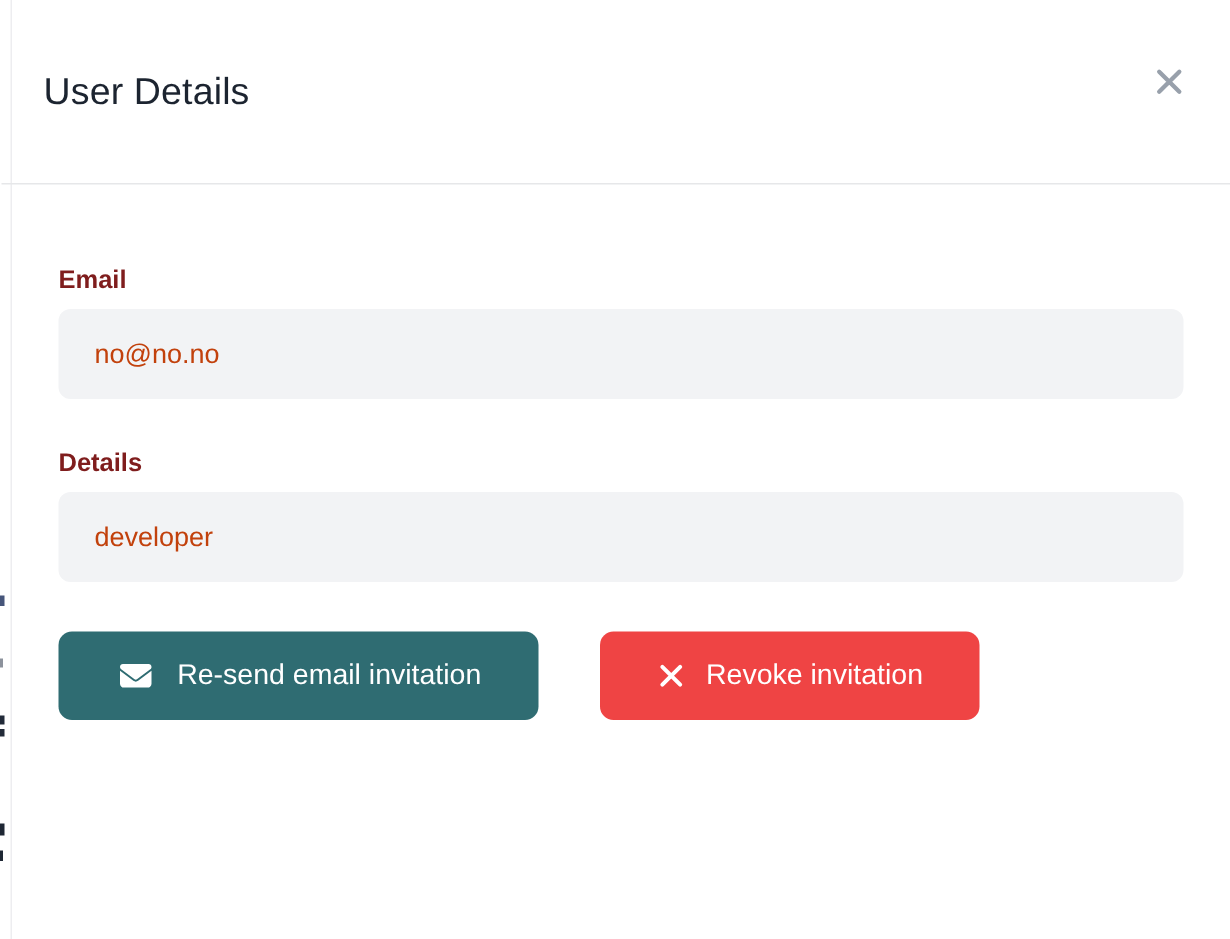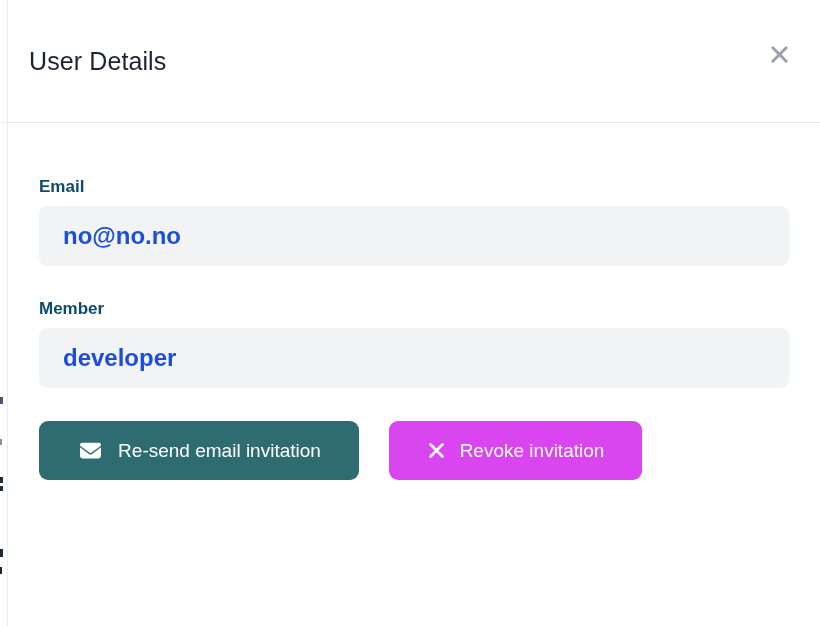--- a/index.html
+++ b/index.html
@@ -48,48 +48,48 @@
   }
   .divider {
     position: absolute; left: -7px; top: 122px; width: 820px; height: 0;
     border-top: 1px solid #e6e7e9;
   }
   .modal-body { padding: 55px 31px 0 31px; }
 
   .field-group { margin-bottom: 33px; }
   .field-label {
     display: block;
-    font-size: 17px; font-weight: 700; color: #0c4a6e;
+    font-size: 17px; font-weight: 700; color: #7f1d1d;
     margin-bottom: 9px;
   }
   .field-box {
     height: 60px; width: 100%;
     background: #f2f3f5;
     border: none; border-radius: 8px;
     display: flex; align-items: center;
     padding-left: 24px;
-    font-size: 24px; color: #1d4ed8; font-weight: bold;
+    font-size: 18px; color: #c2410c;
   }
 
   .button-row {
     margin-top: 4px;
-    display: flex; gap: 30px; align-items: center;
+    display: flex; gap: 41px; align-items: center;
   }
   .btn {
     height: 59px;
     border: none; border-radius: 9px;
     display: inline-flex; align-items: center; justify-content: center;
     gap: 14px;
     color: #ffffff; font-size: 19px;
     font-family: "Liberation Sans", "DejaVu Sans", sans-serif;
     cursor: pointer;
     padding: 0 26px;
   }
   .btn-resend { background: #2f6c72; width: 320px; }
-  .btn-revoke { background: #d946ef; width: 253px; }
+  .btn-revoke { background: #ef4444; width: 253px; }
   .btn .ico { flex: 0 0 auto; display: flex; }
 </style>
 </head>
 <body>
 
 <div class="backdrop-strip">
   <div class="frag frag1"></div>
   <div class="frag frag2"></div>
   <div class="frag frag3"></div>
   <div class="frag frag4"></div>
@@ -112,21 +112,21 @@
   </div>
 
   <div class="modal-body">
 
     <div class="field-group">
       <span class="field-label">Email</span>
       <div class="field-box">no@no.no</div>
     </div>
 
     <div class="field-group">
-      <span class="field-label">Member</span>
+      <span class="field-label">Details</span>
       <div class="field-box">developer</div>
     </div>
 
 
     <div class="button-row">
 
       <button class="btn btn-resend">
         <span class="ico">
           <svg width="27" height="21" viewBox="0 0 512 512">
             <path fill="#ffffff" d="M48 64C21.5 64 0 85.5 0 112c0 15.1 7.1 29.3 19.2 38.4L236.8 313.6c11.4 8.5 27 8.5 38.4 0L492.8 150.4c12.1-9.1 19.2-23.3 19.2-38.4c0-26.5-21.5-48-48-48H48zM0 176V384c0 35.3 28.7 64 64 64H448c35.3 0 64-28.7 64-64V176L294.4 339.2c-22.8 17.1-54 17.1-76.8 0L0 176z"></path>

